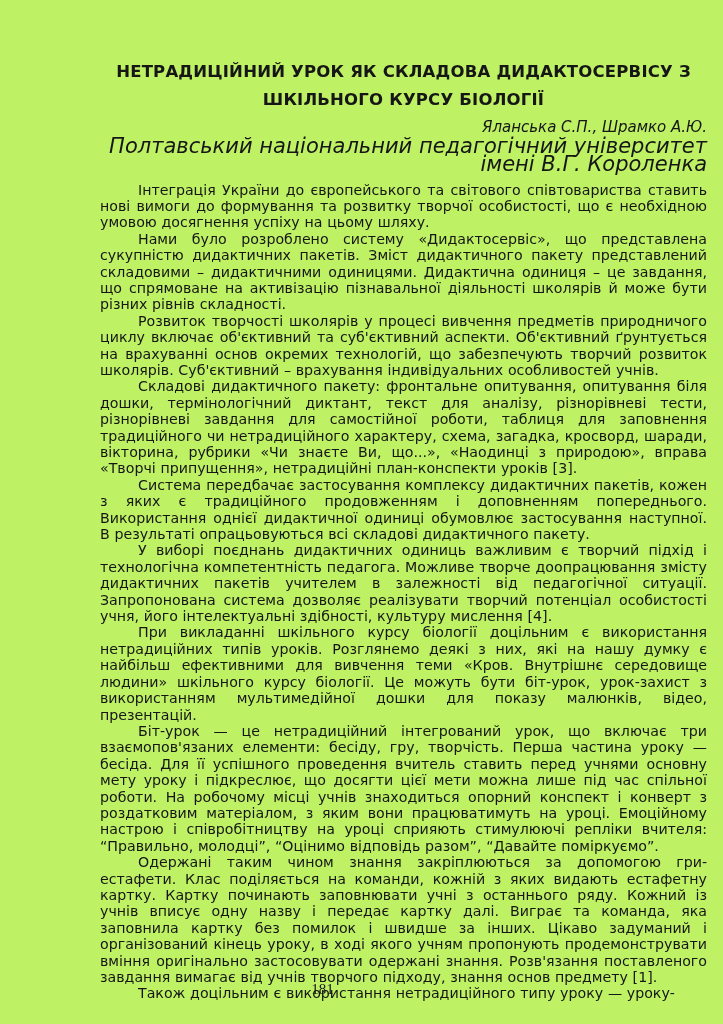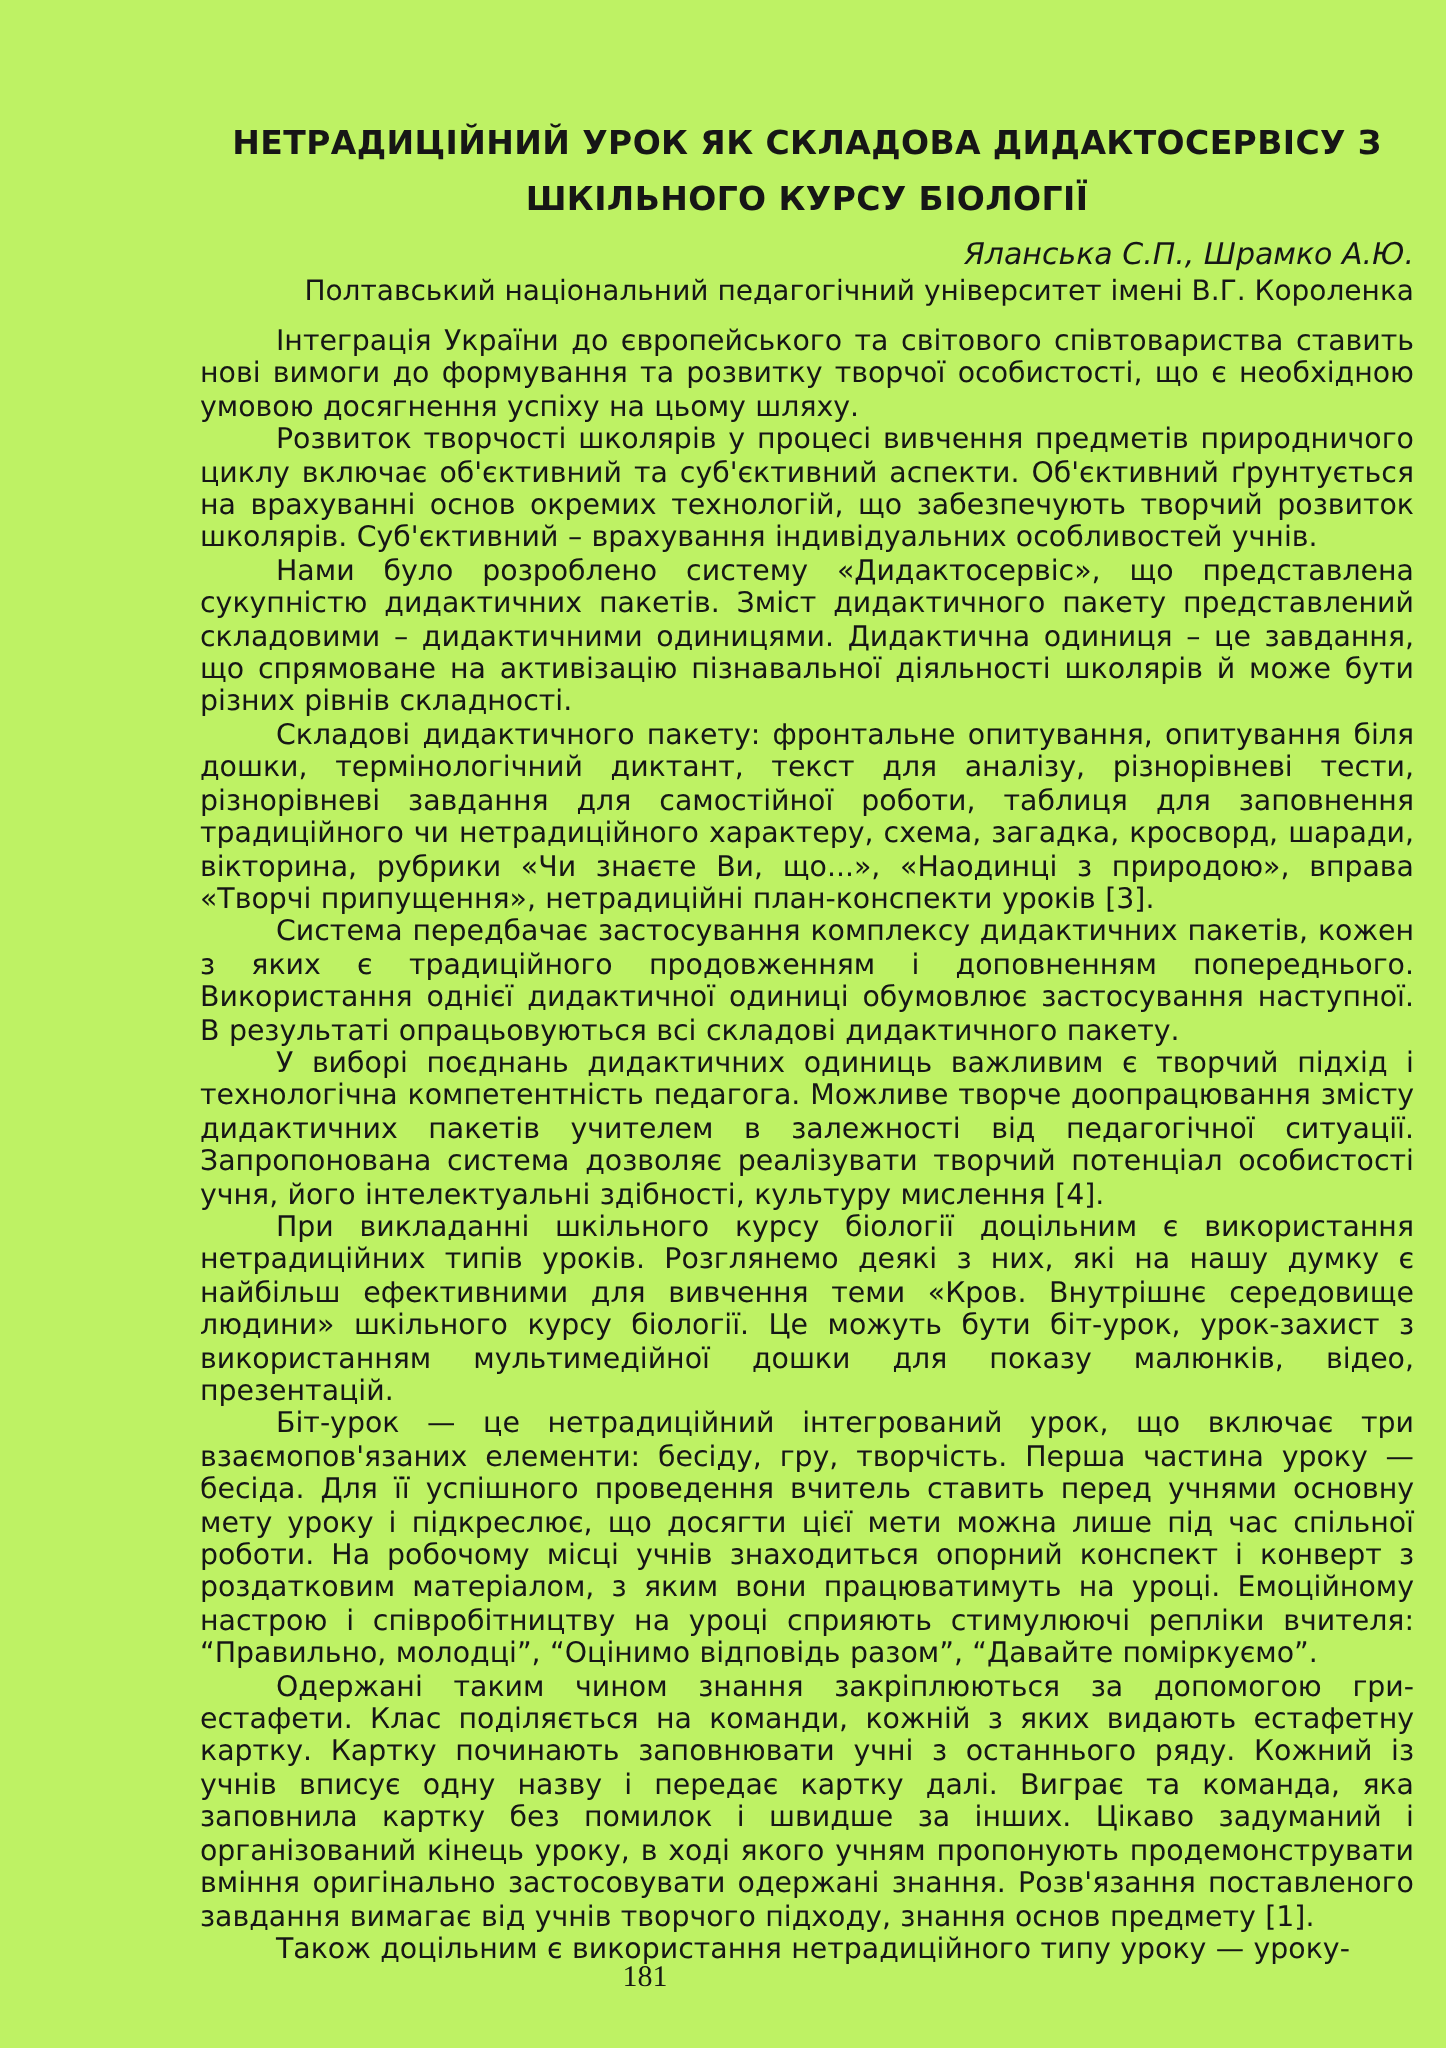--- a/index.html
+++ b/index.html
@@ -31,21 +31,22 @@
   }
   .byline {
     margin-top: 4px;
     text-align: right;
     font-style: italic;
     font-size: 15px;
     line-height: 18.5px;
   }
   .affiliation {
     text-align: right;
-    font-size: 14px;
+    font-style: italic;
+    font-size: 21px;
     line-height: 18.5px;
     margin-bottom: 8px;
   }
   .body-text p {
     margin: 0;
     font-size: 14.2px;
     line-height: 16.4px;
     text-align: justify;
     text-indent: 38px;
     hyphens: auto;
@@ -69,22 +70,22 @@
   <div class="content">
 
     <h1 class="title">НЕТРАДИЦІЙНИЙ УРОК ЯК СКЛАДОВА ДИДАКТОСЕРВІСУ З ШКІЛЬНОГО КУРСУ БІОЛОГІЇ</h1>
 
     <div class="byline">Яланська С.П., Шрамко А.Ю.</div>
 
     <div class="affiliation">Полтавський національний педагогічний університет імені В.Г. Короленка</div>
 
     <div class="body-text">
       <p>Інтеграція України до європейського та світового співтовариства ставить нові вимоги до формування та розвитку творчої особистості, що є необхідною умовою досягнення успіху на цьому шляху.</p>
+      <p>Нами було розроблено систему «Дидактосервіс», що представлена сукупністю дидактичних пакетів. Зміст дидактичного пакету представлений складовими – дидактичними одиницями. Дидактична одиниця – це завдання, що спрямоване на активізацію пізнавальної діяльності школярів й може бути різних рівнів складності.</p>
       <p>Розвиток творчості школярів у процесі вивчення предметів природничого циклу включає об'єктивний та суб'єктивний аспекти. Об'єктивний ґрунтується на врахуванні основ окремих технологій, що забезпечують творчий розвиток школярів. Суб'єктивний – врахування індивідуальних особливостей учнів.</p>
-      <p>Нами було розроблено систему «Дидактосервіс», що представлена сукупністю дидактичних пакетів. Зміст дидактичного пакету представлений складовими – дидактичними одиницями. Дидактична одиниця – це завдання, що спрямоване на активізацію пізнавальної діяльності школярів й може бути різних рівнів складності.</p>
       <p>Складові дидактичного пакету: фронтальне опитування, опитування біля дошки, термінологічний диктант, текст для аналізу, різнорівневі тести, різнорівневі завдання для самостійної роботи, таблиця для заповнення традиційного чи нетрадиційного характеру, схема, загадка, кросворд, шаради, вікторина, рубрики «Чи знаєте Ви, що...», «Наодинці з природою», вправа «Творчі припущення», нетрадиційні план-конспекти уроків [3].</p>
       <p>Система передбачає застосування комплексу дидактичних пакетів, кожен з яких є традиційного продовженням і доповненням попереднього. Використання однієї дидактичної одиниці обумовлює застосування наступної. В результаті опрацьовуються всі складові дидактичного пакету.</p>
       <p>У виборі поєднань дидактичних одиниць важливим є творчий підхід і технологічна компетентність педагога. Можливе творче доопрацювання змісту дидактичних пакетів учителем в залежності від педагогічної ситуації. Запропонована система дозволяє реалізувати творчий потенціал особистості учня, його інтелектуальні здібності, культуру мислення [4].</p>
       <p>При викладанні шкільного курсу біології доцільним є використання нетрадиційних типів уроків. Розглянемо деякі з них, які на нашу думку є найбільш ефективними для вивчення теми «Кров. Внутрішнє середовище людини» шкільного курсу біології. Це можуть бути біт-урок, урок-захист з використанням мультимедійної дошки для показу малюнків, відео, презентацій.</p>
       <p>Біт-урок — це нетрадиційний інтегрований урок, що включає три взаємопов'язаних елементи: бесіду, гру, творчість. Перша частина уроку — бесіда. Для її успішного проведення вчитель ставить перед учнями основну мету уроку і підкреслює, що досягти цієї мети можна лише під час спільної роботи. На робочому місці учнів знаходиться опорний конспект і конверт з роздатковим матеріалом, з яким вони працюватимуть на уроці. Емоційному настрою і співробітництву на уроці сприяють стимулюючі репліки вчителя: “Правильно, молодці”, “Оцінимо відповідь разом”, “Давайте поміркуємо”.</p>
       <p>Одержані таким чином знання закріплюються за допомогою гри-естафети. Клас поділяється на команди, кожній з яких видають естафетну картку. Картку починають заповнювати учні з останнього ряду. Кожний із учнів вписує одну назву і передає картку далі. Виграє та команда, яка заповнила картку без помилок і швидше за інших. Цікаво задуманий і організований кінець уроку, в ході якого учням пропонують продемонструвати вміння оригінально застосовувати одержані знання. Розв'язання поставленого завдання вимагає від учнів творчого підходу, знання основ предмету [1].</p>
       <p>Також доцільним є використання нетрадиційного типу уроку — уроку-</p>
     </div>
   </div>
 

